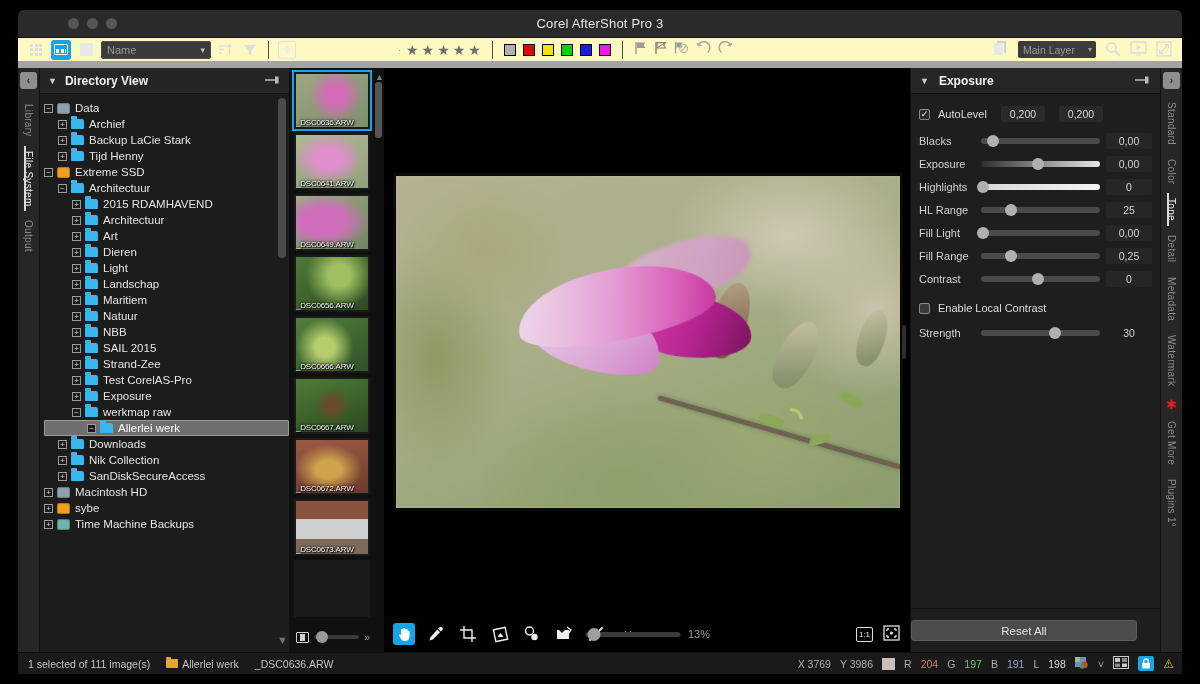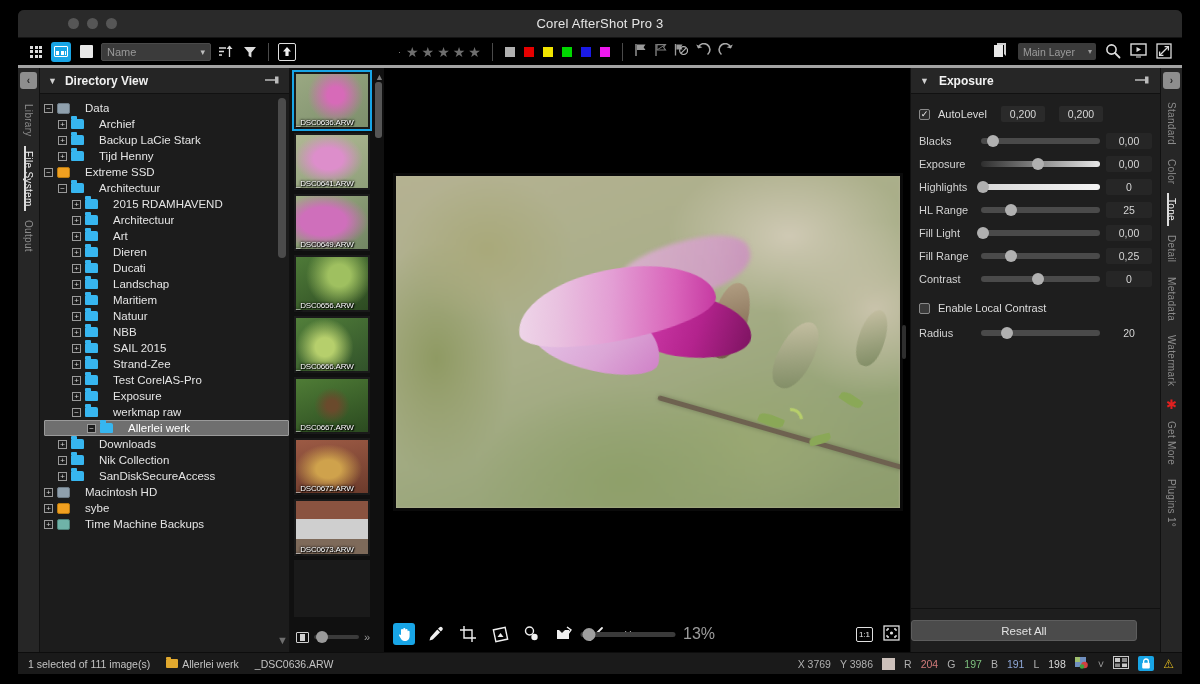--- a/index.html
+++ b/index.html
@@ -22,22 +22,22 @@
     display:flex; align-items:center;padding-left:36px;
   }
   .traffic { display:flex; gap:8px; margin-left:14px; }
   .dot { width:11px; height:11px; border-radius:50%; background:#565656; }
   .title-text {
     position:absolute; left:0; right:0; text-align:center;
     font-size:13px; color:#e6e6e6; letter-spacing:.2px;
   }
   
   .toolbar {
-    height:30px; flex:0 0 30px; background:#000000;
-    border-bottom:3px solid #a3a3a3;
+    height:30px; flex:0 0 30px; background:#fef9c3;
+    border-bottom:7px solid #a3a3a3;
     display:flex; align-items:center; position:relative;
   }
   .tb-left { display:flex; align-items:center; gap:5px; margin-left:8px; }
   .sq-btn {
     width:20px; height:20px; border-radius:3px; background:#3a3a3a;
     display:flex; align-items:center; justify-content:center;
     color:#e0e0e0;
   }
   .sq-btn.on { background:#18a5e6; }
   .sq-btn.plain { background:transparent; }
@@ -112,21 +112,21 @@
     width:13px; height:10px; background:#37b6f0; border-radius:1px 2px 1px 1px;
     margin-right:5px; flex:0 0 13px; position:relative;
   }
   .fold::before{content:"";position:absolute;top:-3px;left:0;width:6px;height:3px;background:#37b6f0;border-radius:1px 1px 0 0;}
   .disk { width:13px;height:11px;background:#8fa0ad;border-radius:2px;margin-right:5px;flex:0 0 13px;
           border:1px solid #6d7b86; position:relative;}
   .disk.orange{background:#f0a020;border-color:#b97a10;}
   .disk.home{background:#f0a020;border-color:#b97a10;}
   .disk.green{background:#6fb3a8;border-color:#4d8279;}
   .row.sel-row { background:#6f6f6f; border:1px solid #9a9a9a; color:#fff; border-radius:1px; }
-  .row .lbl { overflow:hidden; text-overflow:ellipsis;margin-left:10px; }
+  .row .lbl { overflow:hidden; text-overflow:ellipsis; }
   .indent1{padding-left:14px;} .indent2{padding-left:28px;} .indent3{padding-left:42px;} .indent0{padding-left:0;}
   .dirscroll { position:absolute; right:3px; top:4px; width:8px; bottom:40px; }
   .dirscroll .thumb { position:absolute; top:0; width:8px; height:160px; background:#4b4b4b; border-radius:4px; }
   .dirarrow { position:absolute; right:1px; bottom:6px; color:#6e6e6e; font-size:11px; }
   
   .filmstrip {
     width:95px; flex:0 0 95px; background:#101010; display:flex; flex-direction:column;
     min-height:0; position:relative; border-right:1px solid #000;
   }
   .thumbs { flex:1; overflow:hidden; padding:4px 4px 0 4px; }
@@ -229,21 +229,21 @@
   .pv-toolbar {
     height:36px; flex:0 0 36px; display:flex; align-items:center; gap:10px; padding:0 8px;
     background:#000; position:relative;
   }
   .tool { width:22px; height:22px; display:flex; align-items:center; justify-content:center;
           color:#f0f0f0; border-radius:3px; }
   .tool.on { background:#18a5e6; }
   .zoomwrap { position:absolute; left:50%; transform:translateX(-50%); display:flex; align-items:center; gap:8px; }
   .zoomslider{position:relative;width:95px;height:5px;background:#3a3a3a;border-radius:3px;}
   .zoomslider .knob{position:absolute;left:2px;top:-4px;width:13px;height:13px;border-radius:50%;background:#9e9e9e;}
-  .zoompct{color:#9c9c9c;font-size:16px;}
+  .zoompct{color:#9c9c9c;font-size:11px;}
   .pv-right{ position:absolute; right:10px; display:flex; align-items:center; gap:10px; }
   
   .toolspanel {
     width:250px; flex:0 0 250px; background:#1e1e1e; border-left:1px solid #111;
     display:flex; flex-direction:column; min-height:0;
   }
   .tp-head { height:26px; flex:0 0 26px; display:flex; align-items:center; gap:10px;
              padding:0 9px; background:#262626; border-bottom:1px solid #111; }
   .tp-head .tri{ color:#d0d0d0; font-size:9px; }
   .tp-head .t{ font-size:12px; font-weight:bold; color:#f2f2f2; }
@@ -518,21 +518,21 @@
             <span class="lbl">Art</span>
           </div>
           <div class="row indent2">
             <span class="exp">+</span>
             <span class="fold"></span>
             <span class="lbl">Dieren</span>
           </div>
           <div class="row indent2">
             <span class="exp">+</span>
             <span class="fold"></span>
-            <span class="lbl">Ducati</span>
+            <span class="lbl">Light</span>
           </div>
           <div class="row indent2">
             <span class="exp">+</span>
             <span class="fold"></span>
             <span class="lbl">Landschap</span>
           </div>
           <div class="row indent2">
             <span class="exp">+</span>
             <span class="fold"></span>
             <span class="lbl">Maritiem</span>
@@ -816,25 +816,25 @@
               <span class="val">0</span>
             </div>
           </div>
         <div class="spacer"></div>
         <div class="chkrow">
           <span class="chk empty"></span>
           <span class="chklabel">Enable Local Contrast</span>
         </div>
         <div id="lcsliders">
             <div class="ctlrow plain">
-              <span class="nm">Radius</span>
+              <span class="nm">Strength</span>
               <span class="trk">
-                <span class="kb" style="left: calc(22% - 6px);"></span>
+                <span class="kb" style="left: calc(62% - 6px);"></span>
               </span>
-              <span class="val">20</span>
+              <span class="val">30</span>
             </div>
           </div>
       </div>
       <div class="tp-foot">
         <div class="resetbtn">Reset All</div>
       </div>
     </div>
 
     <div class="rstrip">
       <div class="arrowbtn">›</div>

